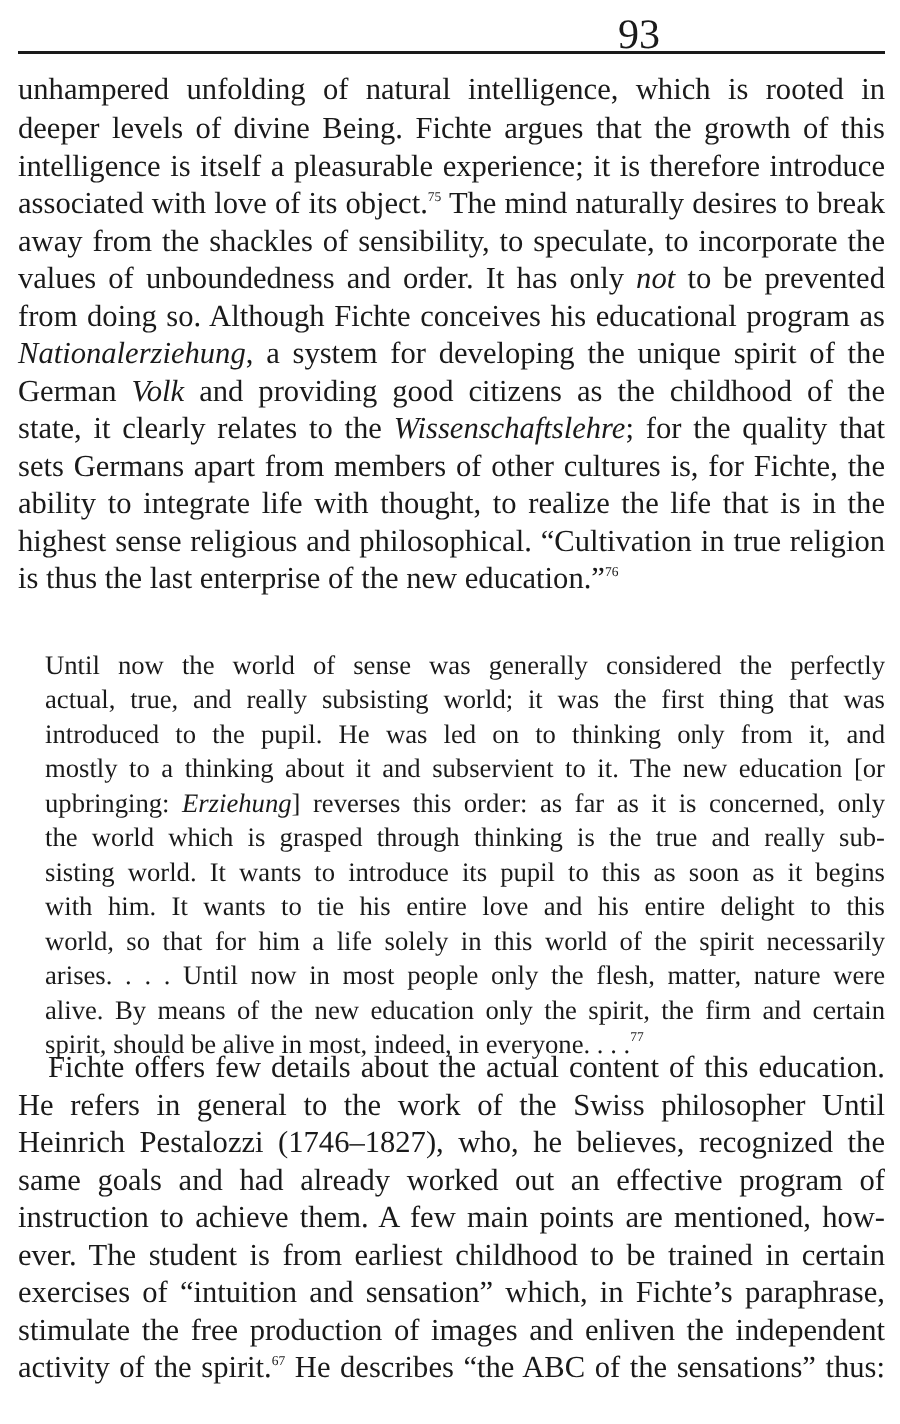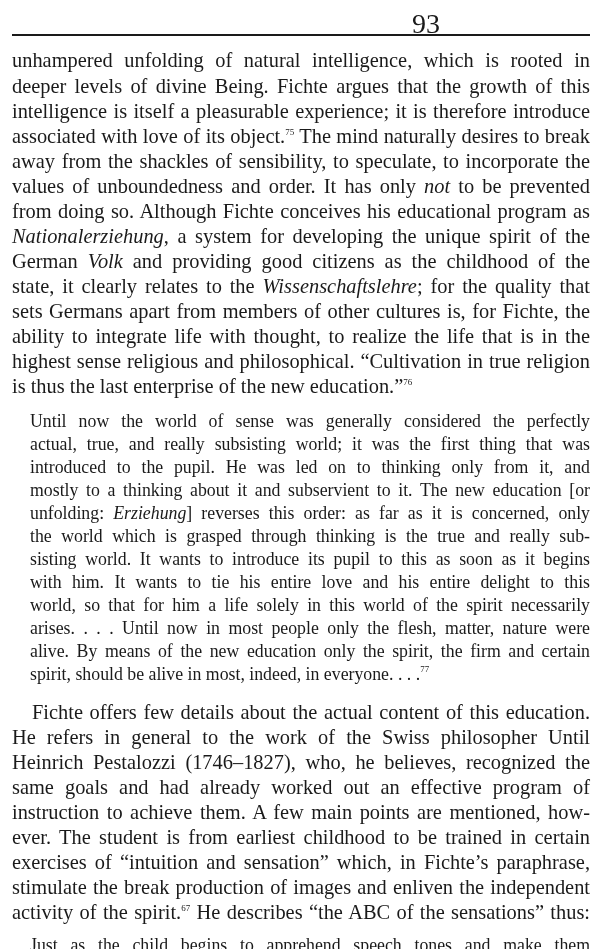--- a/index.html
+++ b/index.html
@@ -22,21 +22,21 @@
   }
   .rule {
     position: absolute; left: 12px; top: 34px; width: 578px; height: 2px;
     background: #1a1a1a;
   }
   .line {
     position: absolute; white-space: nowrap;
     text-align: justify; text-align-last: justify;
   }
   .body-line { left: 12px; width: 578px; font-size: 20.4px; height: 24px; line-height: 24px; }
-  .quote-line { left: 30px; width: 560px; font-size: 17.8px; height: 22px; line-height: 22px; }
+  .quote-line { left: 30px; width: 560px; font-size: 17.8px; height: 22px; line-height: 22px; margin-top: 22px; }
   .last { text-align-last: left; }
   sup { font-size: 9px; vertical-align: 8px; line-height: 0; }
   i { font-style: italic; }
 </style>
 </head>
 <body>
 
 <div class="header">
   <span class="pageno">93</span>
 </div>
@@ -57,38 +57,38 @@
   <div class="line body-line" style="top:324px">ability to integrate life with thought, to realize the life that is in the</div>
   <div class="line body-line" style="top:349px">highest sense religious and philosophical. “Cultivation in true religion</div>
   <div class="line body-line last" style="top:374px"><span>is thus the last enterprise of the new education.”</span><sup>76</sup></div>
 </div>
 
 <div>
   <div class="line quote-line" style="top:410px">Until now the world of sense was generally considered the perfectly</div>
   <div class="line quote-line" style="top:433px">actual, true, and really subsisting world; it was the first thing that was</div>
   <div class="line quote-line" style="top:456px">introduced to the pupil. He was led on to thinking only from it, and</div>
   <div class="line quote-line" style="top:479px">mostly to a thinking about it and subservient to it. The new education [or</div>
-  <div class="line quote-line" style="top:502px"><span>unfolding: </span><i>Erziehung</i><span>] reverses this order: as far as it is concerned, only</span></div>
+  <div class="line quote-line" style="top:502px"><span>upbringing: </span><i>Erziehung</i><span>] reverses this order: as far as it is concerned, only</span></div>
   <div class="line quote-line" style="top:525px">the world which is grasped through thinking is the true and really sub-</div>
   <div class="line quote-line" style="top:548px">sisting world. It wants to introduce its pupil to this as soon as it begins</div>
   <div class="line quote-line" style="top:571px">with him. It wants to tie his entire love and his entire delight to this</div>
   <div class="line quote-line" style="top:594px">world, so that for him a life solely in this world of the spirit necessarily</div>
   <div class="line quote-line" style="top:617px">arises. . . . Until now in most people only the flesh, matter, nature were</div>
   <div class="line quote-line" style="top:640px">alive. By means of the new education only the spirit, the firm and certain</div>
   <div class="line quote-line last" style="top:663px"><span>spirit, should be alive in most, indeed, in everyone. . . .</span><sup>77</sup></div>
 </div>
 
 <div>
   <div class="line body-line" style="top:700px; left:32px; width:558px">Fichte offers few details about the actual content of this education.</div>
   <div class="line body-line" style="top:725px">He refers in general to the work of the Swiss philosopher Until</div>
   <div class="line body-line" style="top:750px">Heinrich Pestalozzi (1746–1827), who, he believes, recognized the</div>
   <div class="line body-line" style="top:775px">same goals and had already worked out an effective program of</div>
   <div class="line body-line" style="top:800px">instruction to achieve them. A few main points are mentioned, how-</div>
   <div class="line body-line" style="top:825px">ever. The student is from earliest childhood to be trained in certain</div>
   <div class="line body-line" style="top:850px">exercises of “intuition and sensation” which, in Fichte’s paraphrase,</div>
-  <div class="line body-line" style="top:875px">stimulate the break production of images and enliven the independent</div>
+  <div class="line body-line" style="top:875px">stimulate the free production of images and enliven the independent</div>
   <div class="line body-line" style="top:900px"><span>activity of the spirit.</span><sup>67</sup><span> He describes “the ABC of the sensations” thus:</span></div>
 </div>
 
 <div>
   <div class="line quote-line" style="top:934px">Just as the child begins to apprehend speech tones and make them</div>
 
 </div>
 
 </body></html>

